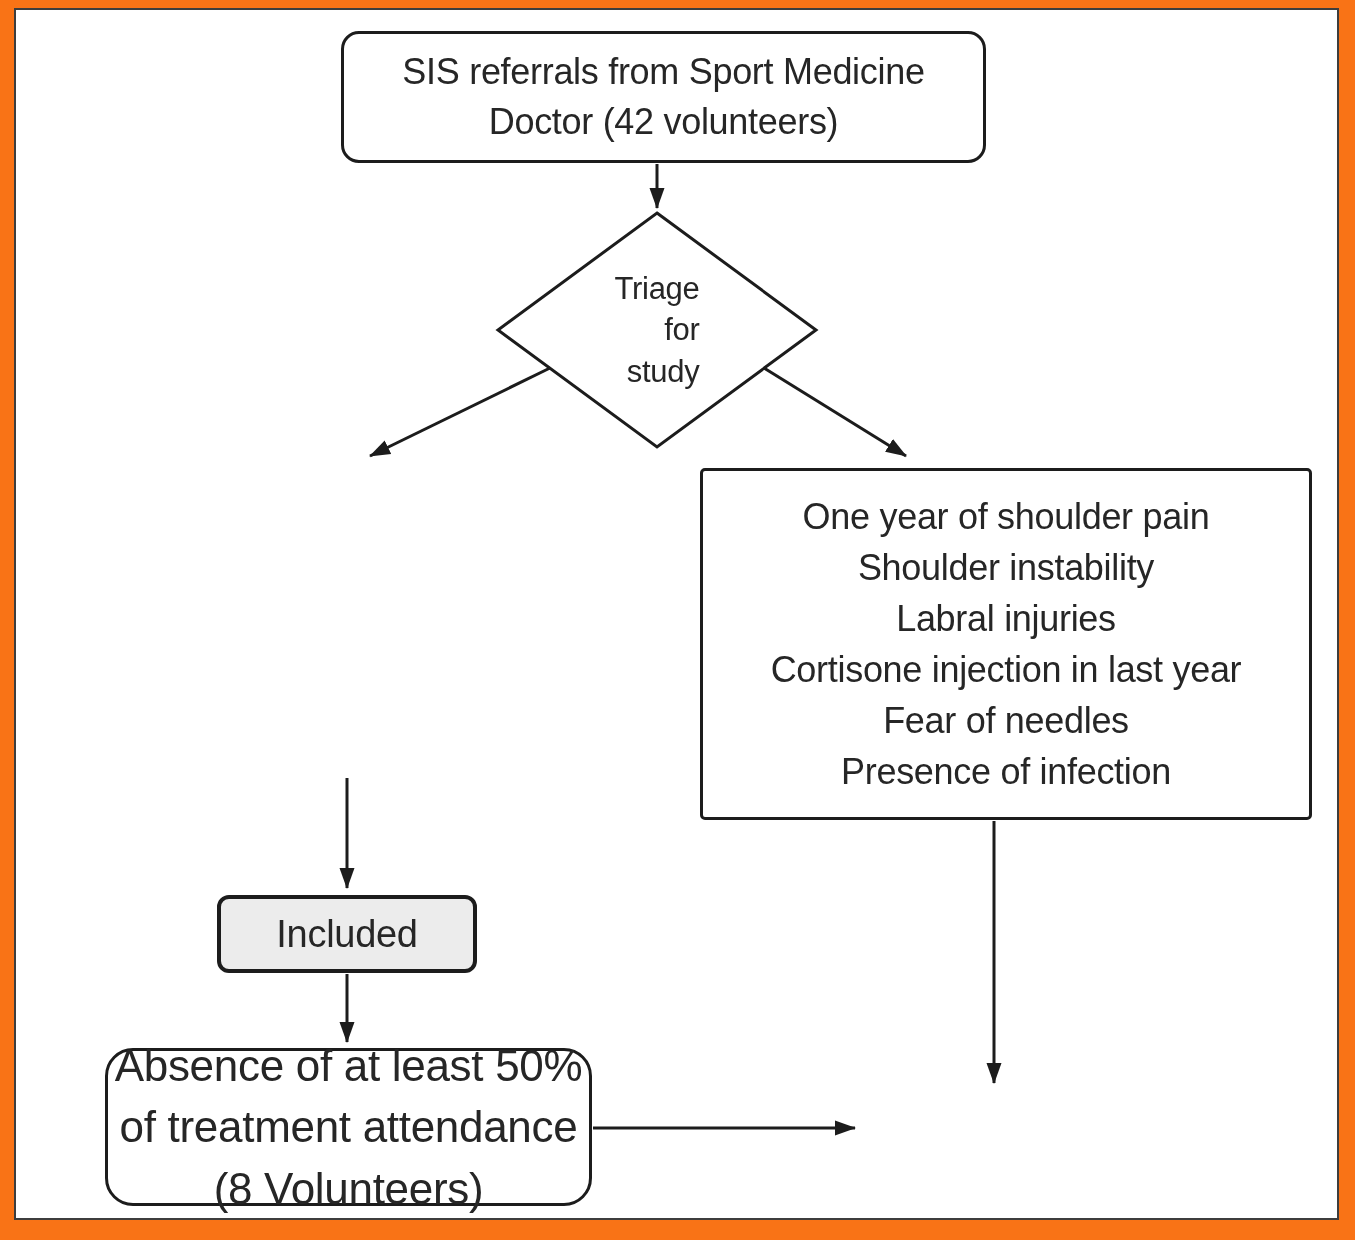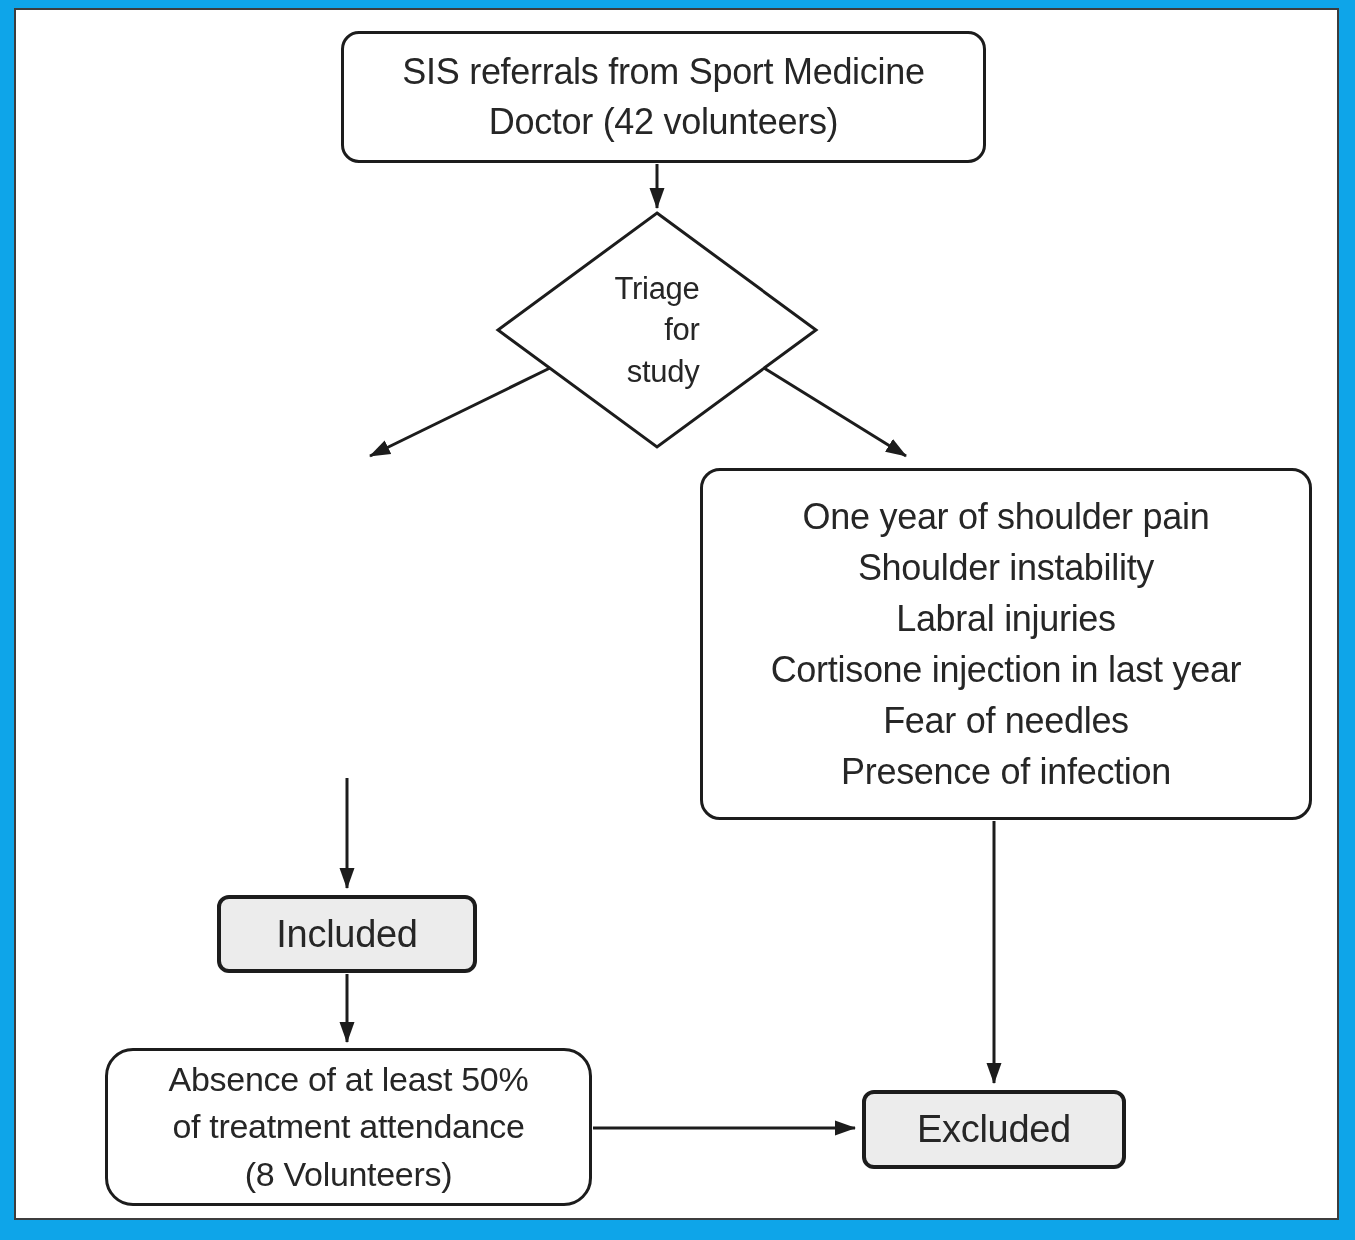--- a/index.html
+++ b/index.html
@@ -4,21 +4,21 @@
 <style>
   html, body {
     margin: 0;
     padding: 0;
     background: #ffffff;
   }
   .canvas {
     position: relative;
     width: 1355px;
     height: 1240px;
-    background: #0ea5e9;
+    background: #f97316;
     font-family: "Liberation Sans", sans-serif;
     color: #262626;
     overflow: hidden;
   }
   .frame {
     position: absolute;
     left: 14px;
     top: 8px;
     width: 1325px;
     height: 1212px;
@@ -68,21 +68,21 @@
   .node-left {
     left: 43px; top: 468px;
     width: 609px; height: 309px;
     border-radius: 45px;
     font-size: 36px;
     line-height: 1.36;
   }
   .node-right {
     left: 700px; top: 468px;
     width: 612px; height: 352px;
-    border-radius: 20px;
+    border-radius: 5px;
     font-size: 36px;
     line-height: 1.42;
   }
   .node-terminal {
     border-width: 4px;
     border-radius: 12px;
     background: #ececec;
     font-size: 38px;
   }
   .node-included {
@@ -90,21 +90,21 @@
     width: 260px; height: 78px;
   }
   .node-excluded {
     left: 862px; top: 1090px;
     width: 264px; height: 79px;
   }
   .node-absence {
     left: 105px; top: 1048px;
     width: 487px; height: 158px;
     border-radius: 28px;
-    font-size: 34px;
+    font-size: 44px;
     line-height: 1.4;
   }
 </style>
 </head>
 <body>
 
 <div class="canvas">
 
   <div class="frame"></div>
 
@@ -146,15 +146,14 @@
 Cortisone injection in last year
 Fear of needles
 Presence of infection</div>
 
   <div class="node node-terminal node-included">Included</div>
 
   <div class="node node-absence">Absence of at least 50%
 of treatment attendance
 (8 Volunteers)</div>
 
-  <div class="node node-terminal node-excluded">Excluded</div>
 
 </div>
 
 </body></html>

